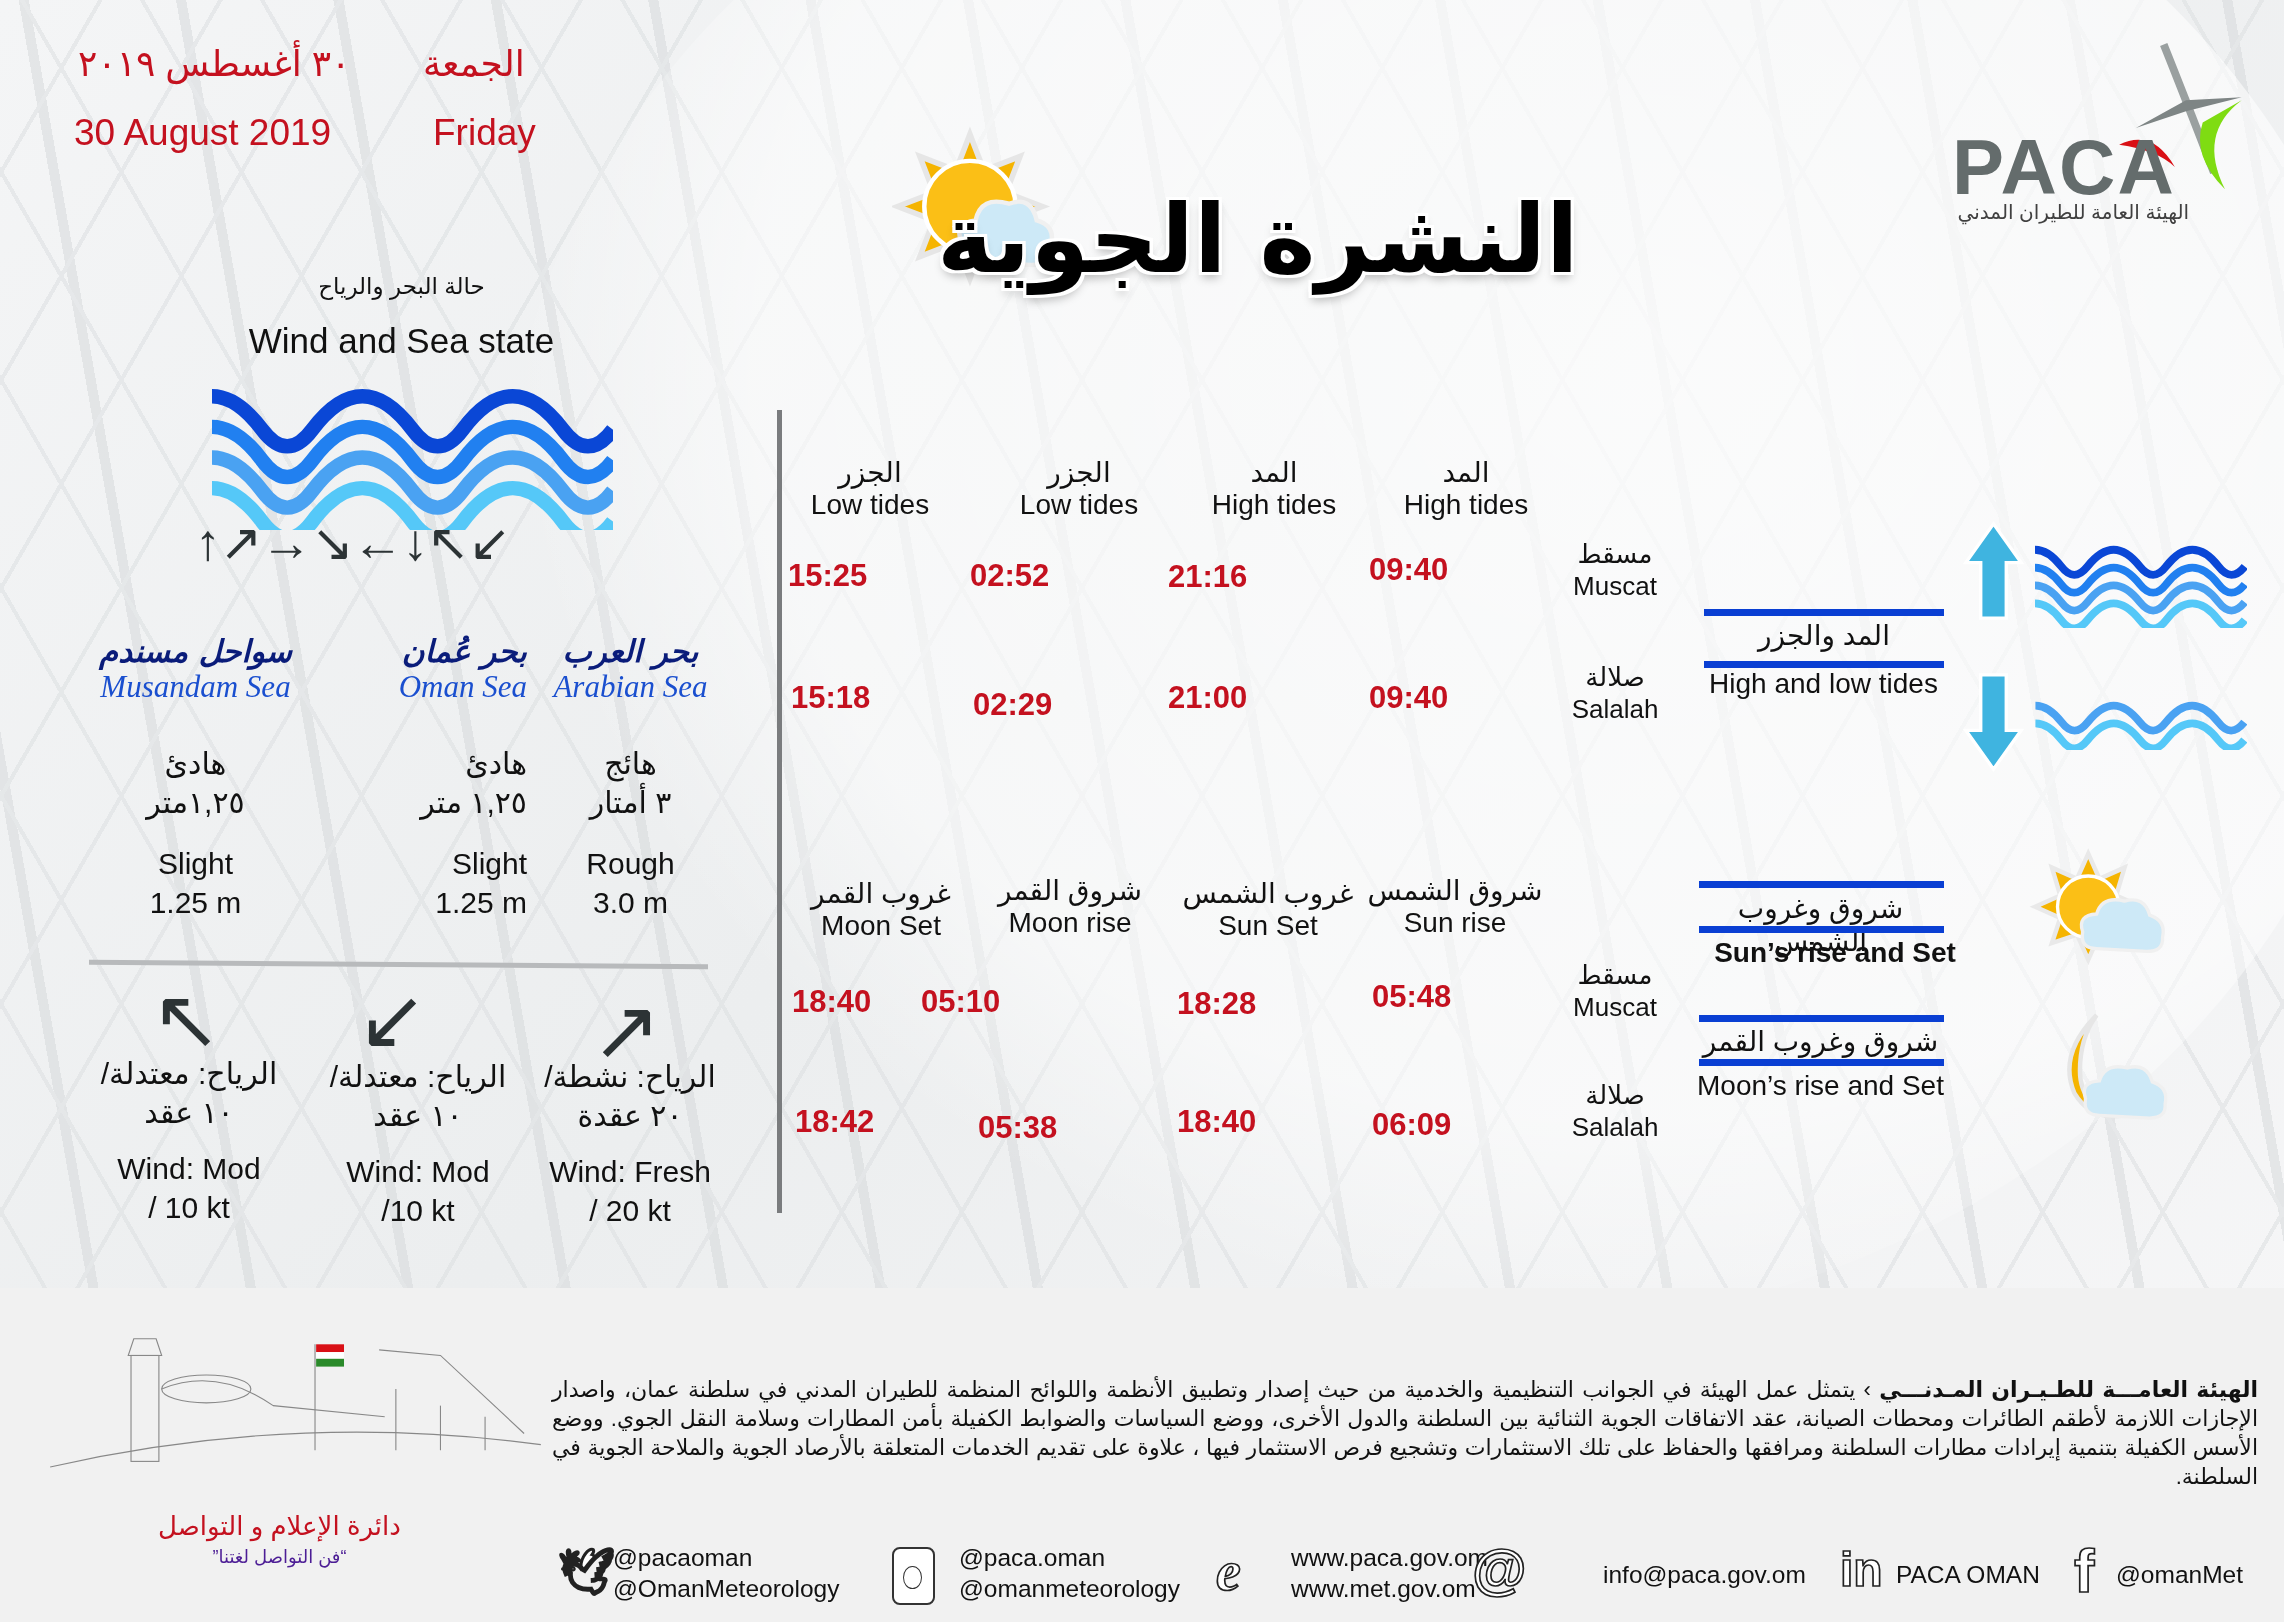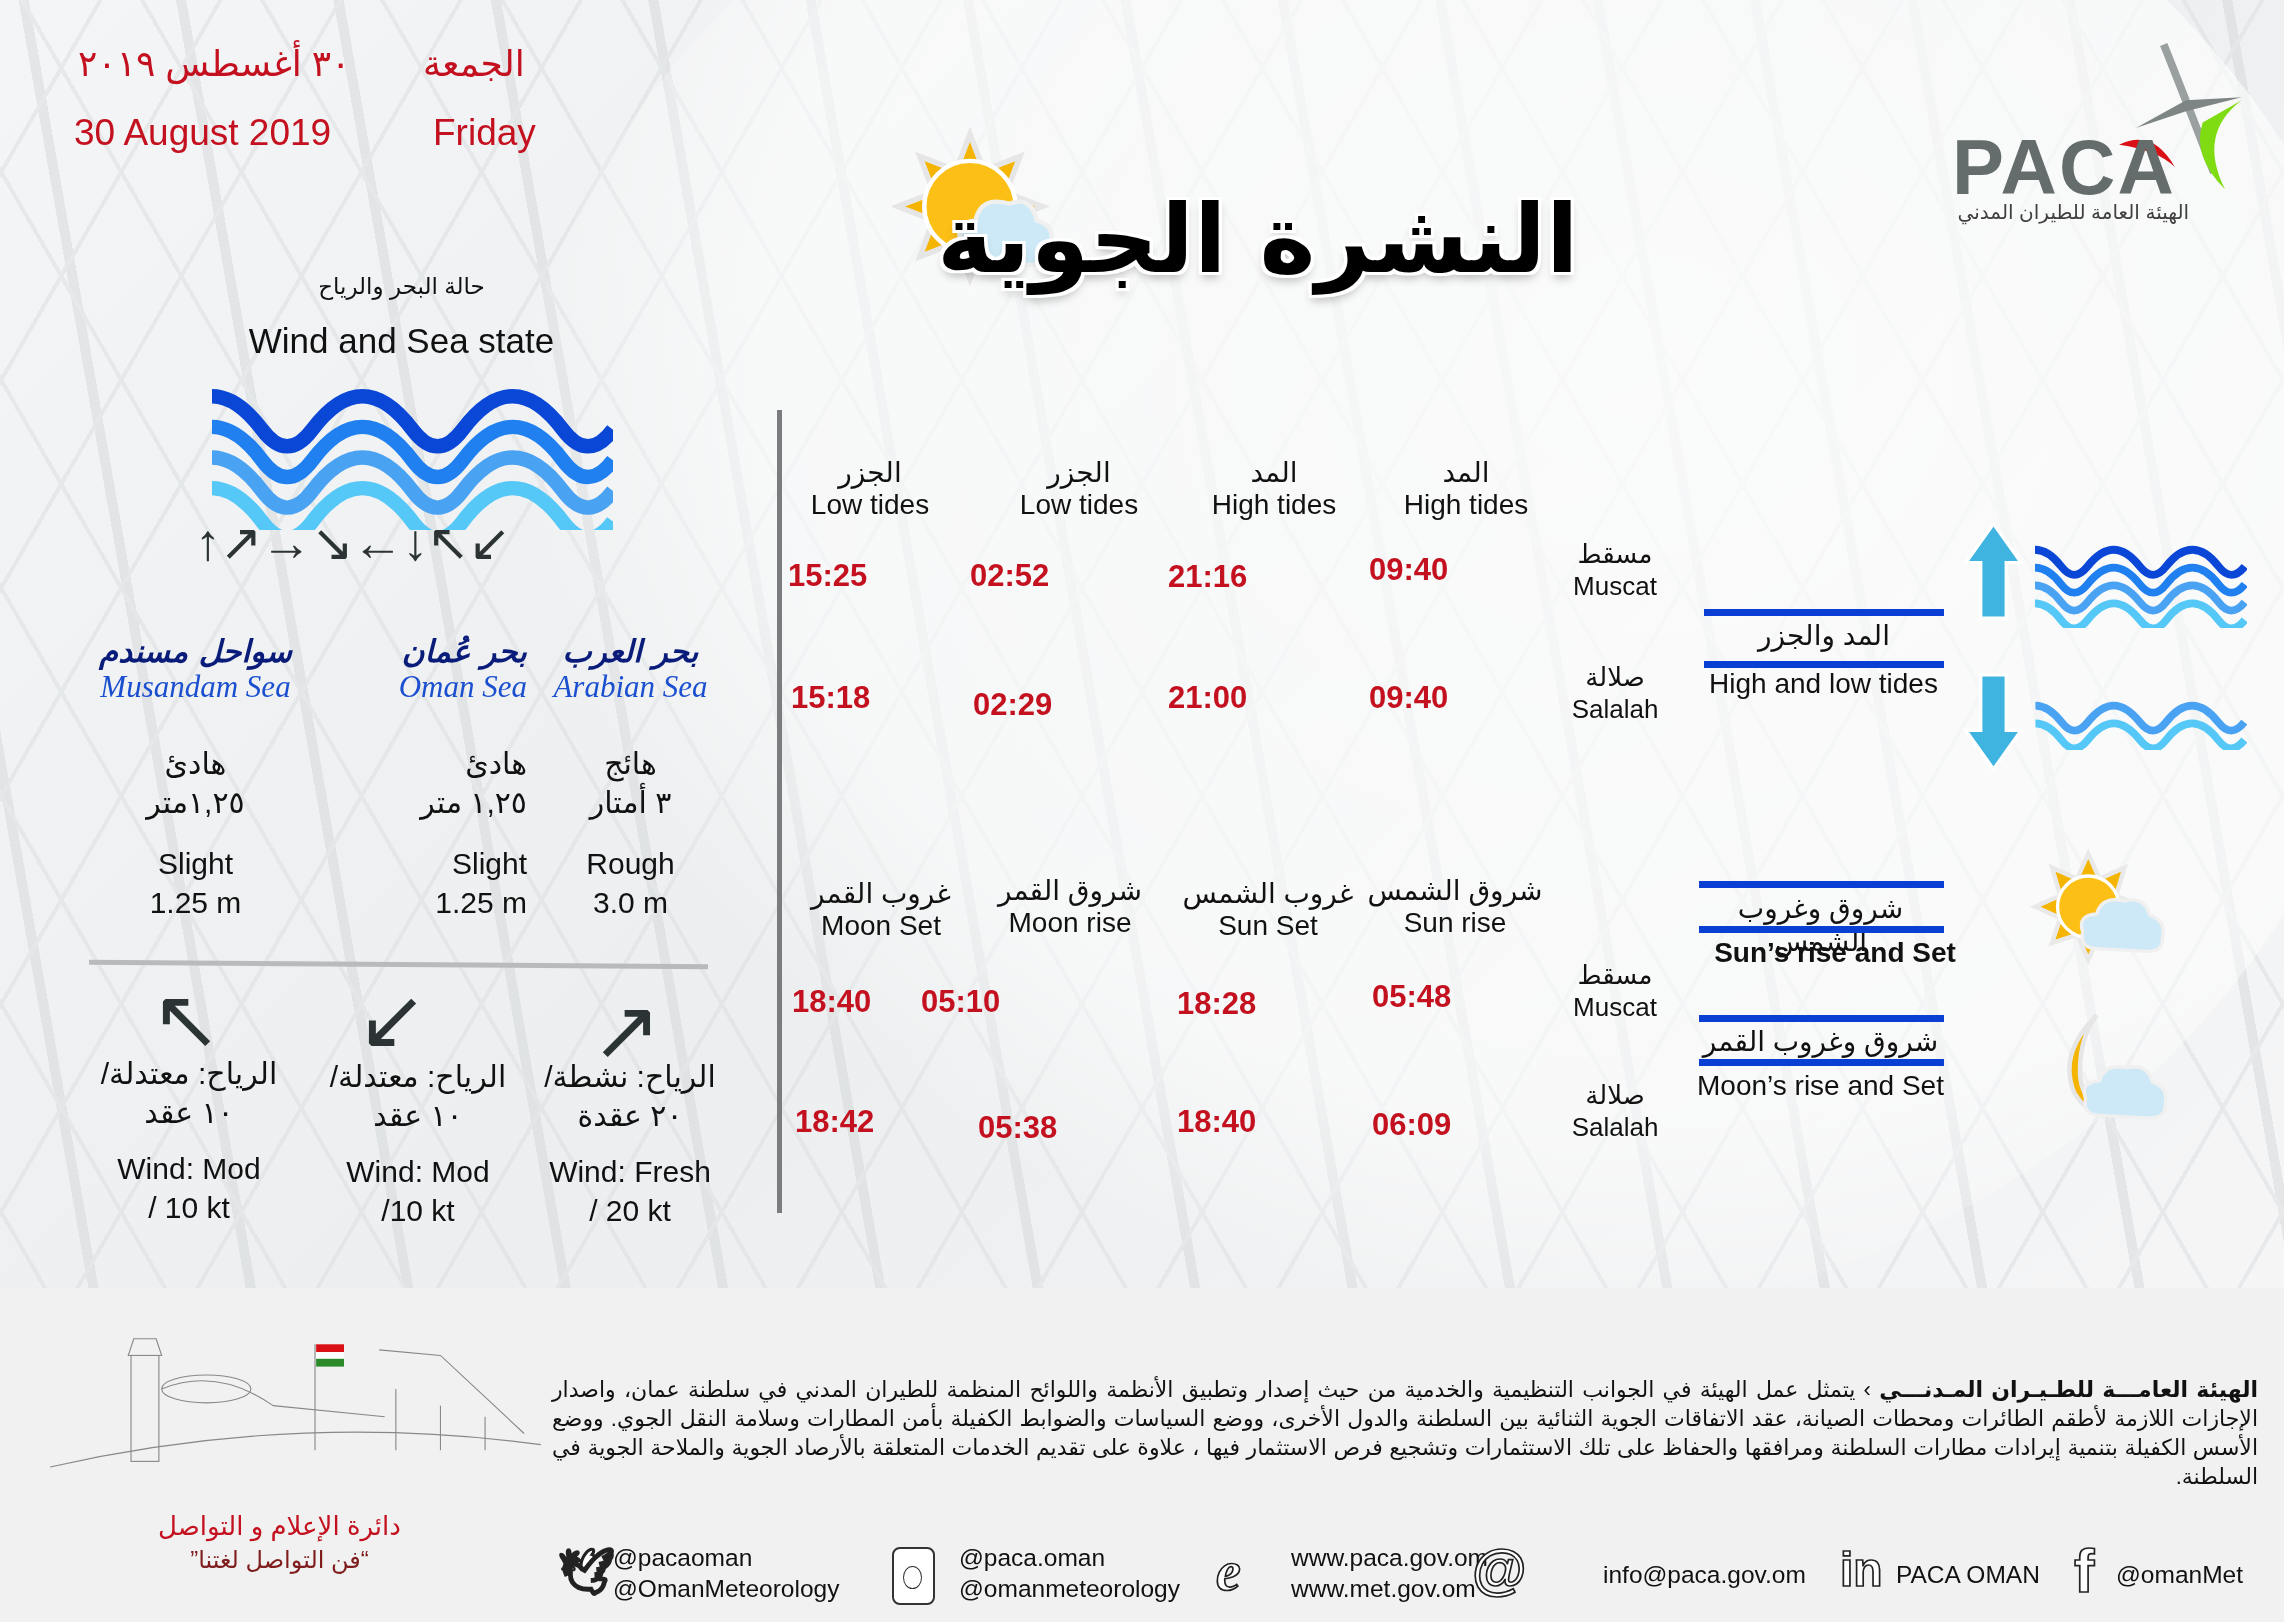--- a/index.html
+++ b/index.html
@@ -288,21 +288,21 @@
     <rect x="477" y="40" width="50" height="14" fill="#d91016" stroke="none"></rect>
     <rect x="477" y="54" width="50" height="12" fill="#fff" stroke="none"></rect>
     <rect x="477" y="66" width="50" height="14" fill="#2a8a2a" stroke="none"></rect>
     <path d="M590 50 L700 60 L850 200"></path>
     <line x1="620" y1="120" x2="620" y2="230"></line>
     <line x1="700" y1="150" x2="700" y2="230"></line>
     <line x1="780" y1="170" x2="780" y2="230"></line>
   </svg>
 </div>
 <div class="abs ctr red" style="left:112px;top:1511px;width:335px;font-size:26px;" dir="rtl">دائرة الإعلام و التواصل</div>
-<div class="abs ctr" style="left:112px;top:1546px;width:335px;font-size:24px;color:#7f1d1d;" dir="rtl">“فن التواصل لغتنا”</div>
+<div class="abs ctr" style="left:112px;top:1546px;width:335px;font-size:18px;color:#4c1d95;" dir="rtl">“فن التواصل لغتنا”</div>
 
 <div class="abs para" style="left:552px;top:1375px;width:1706px;" dir="rtl">
   <b>الهيئة العامـــة للطـيـران المـدنـــي</b>
   <span>› يتمثل عمل الهيئة في الجوانب التنظيمية والخدمية من حيث إصدار وتطبيق الأنظمة واللوائح المنظمة للطيران المدني في سلطنة عمان، واصدار الإجازات اللازمة لأطقم الطائرات ومحطات الصيانة، عقد الاتفاقات الجوية الثنائية بين السلطنة والدول الأخرى، ووضع السياسات والضوابط الكفيلة بأمن المطارات وسلامة النقل الجوي. ووضع الأسس الكفيلة بتنمية إيرادات مطارات السلطنة ومرافقها والحفاظ على تلك الاستثمارات وتشجيع فرص الاستثمار فيها ، علاوة على تقديم الخدمات المتعلقة بالأرصاد الجوية والملاحة الجوية في السلطنة.</span>
 </div>
 
 <div class="abs" style="left:558px;top:1545px;width:50px;height:50px;font-size:45px;"><span class="icon-outline">🕊</span></div>
 <div class="abs soc" style="left:613px;top:1542px;">
   <div>@pacaoman</div>
   <div>@OmanMeteorology</div>

